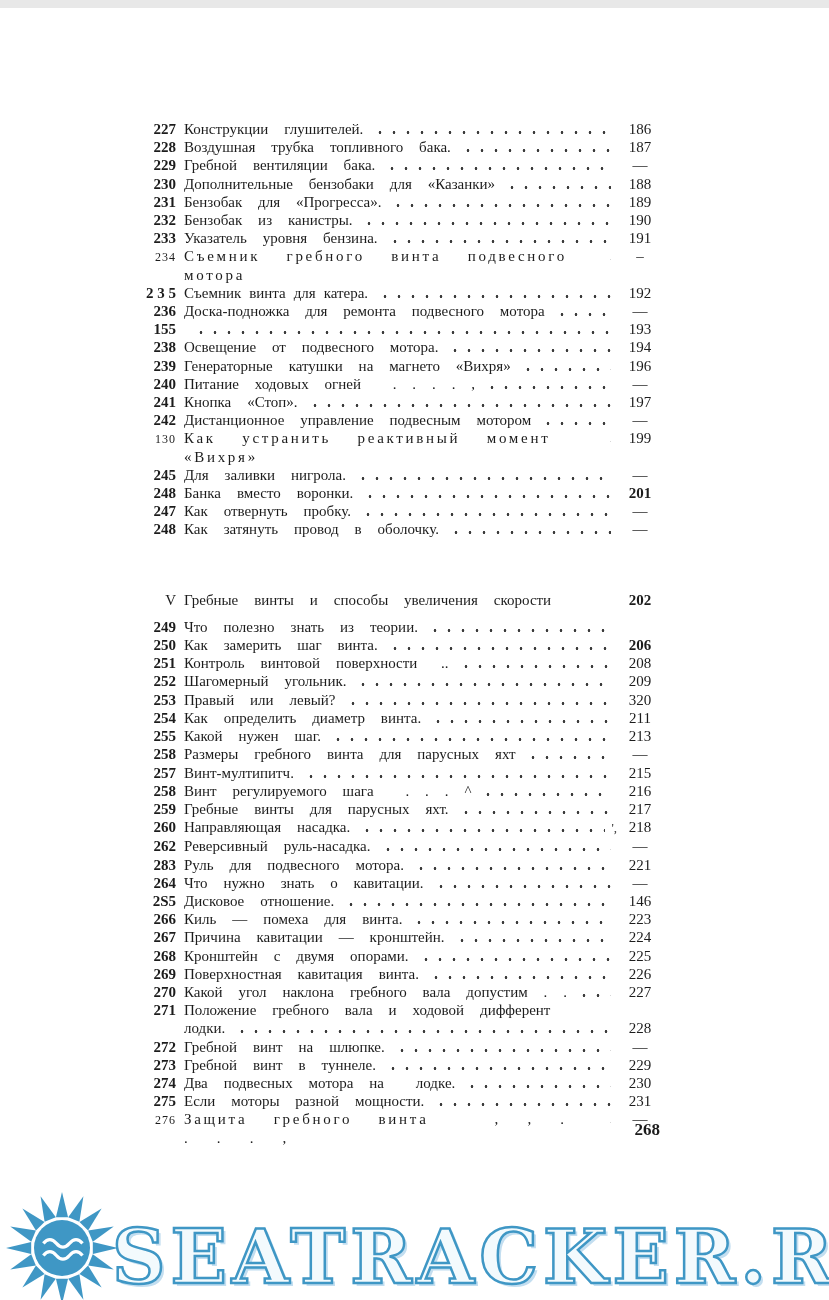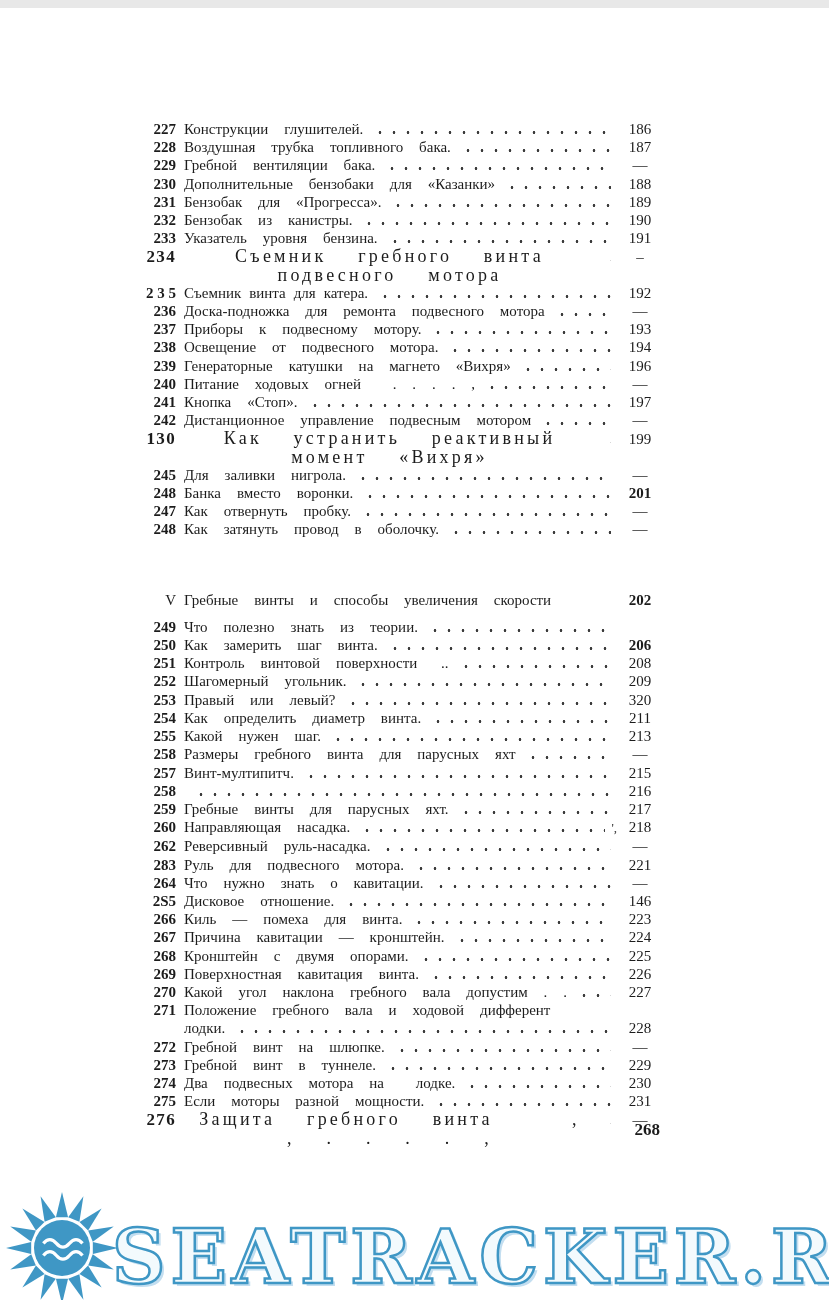--- a/index.html
+++ b/index.html
@@ -26,21 +26,20 @@
   .row .num{
     flex:0 0 38px;
     text-align:right;
     font-weight:bold;
     padding-right:8px;
     white-space:pre;
   }
   .row .title{
     word-spacing:0.28em;
     white-space:pre-wrap;
-    text-align:center;
   }
   .row .leader{
     flex:1 1 auto;
     min-width:6px;
     height:3px;
     margin:0 6px 0 10px;
     background-image:radial-gradient(circle,#3a3a3a 1.1px,transparent 1.6px);
     background-size:14px 3px;
     background-repeat:repeat-x;
     background-position:left bottom;
@@ -49,25 +48,25 @@
   .row .noise{font-size:13px;margin-right:3px;color:#333;}
   .row .page-num{
     flex:0 0 40px;
     text-align:center;
     white-space:nowrap;
   }
   .row .page-num.bold{font-weight:bold;}
   .row.heading-row{margin-top:52px;margin-bottom:9px;}
   .row.heading-row .num{font-weight:normal;}
   .row.spaced .title{
-    font-size:18px;
+    font-size:15px;
     letter-spacing:0.18em;
     word-spacing:0.45em;
   }
-  .row.spaced .num{font-size:17px;font-weight:700;letter-spacing:0.08em;}
+  .row.spaced .num{font-size:12px;font-weight:400;letter-spacing:0.08em;}
   .row.wrap-cont .num{font-weight:normal;}
   .folio{
     position:absolute;
     left:138px;top:1112px;width:522px;
     text-align:right;
     font-weight:bold;
     font-size:17px;
   }
   
   .watermark{
@@ -171,22 +170,21 @@
     <span class="page-num">192</span>
   </div>
       <div class="row">
     <span class="num">236</span>
     <span class="title">Доска-подножка  для  ремонта  подвесного  мотора</span>
     <span class="leader"></span>
     <span class="noise"></span>
     <span class="page-num">—</span>
   </div>
       <div class="row">
-    <span class="num">237</span>
-    <span class="title">Приборы  к  подвесному  мотору.</span>
+    <span class="num">155</span>
     <span class="leader"></span>
     <span class="noise"></span>
     <span class="page-num">193</span>
   </div>
       <div class="row">
     <span class="num">238</span>
     <span class="title">Освещение  от  подвесного  мотора.</span>
     <span class="leader"></span>
     <span class="noise"></span>
     <span class="page-num">194</span>
@@ -319,20 +317,21 @@
   </div>
       <div class="row">
     <span class="num">257</span>
     <span class="title">Винт-мултипитч.</span>
     <span class="leader"></span>
     <span class="noise"></span>
     <span class="page-num">215</span>
   </div>
       <div class="row">
     <span class="num">258</span>
+    <span class="title">Винт  регулируемого  шага    .  .  .  ^</span>
     <span class="leader"></span>
     <span class="noise"></span>
     <span class="page-num">216</span>
   </div>
       <div class="row">
     <span class="num">259</span>
     <span class="title">Гребные  винты  для  парусных  яхт.</span>
     <span class="leader"></span>
     <span class="noise"></span>
     <span class="page-num">217</span>

